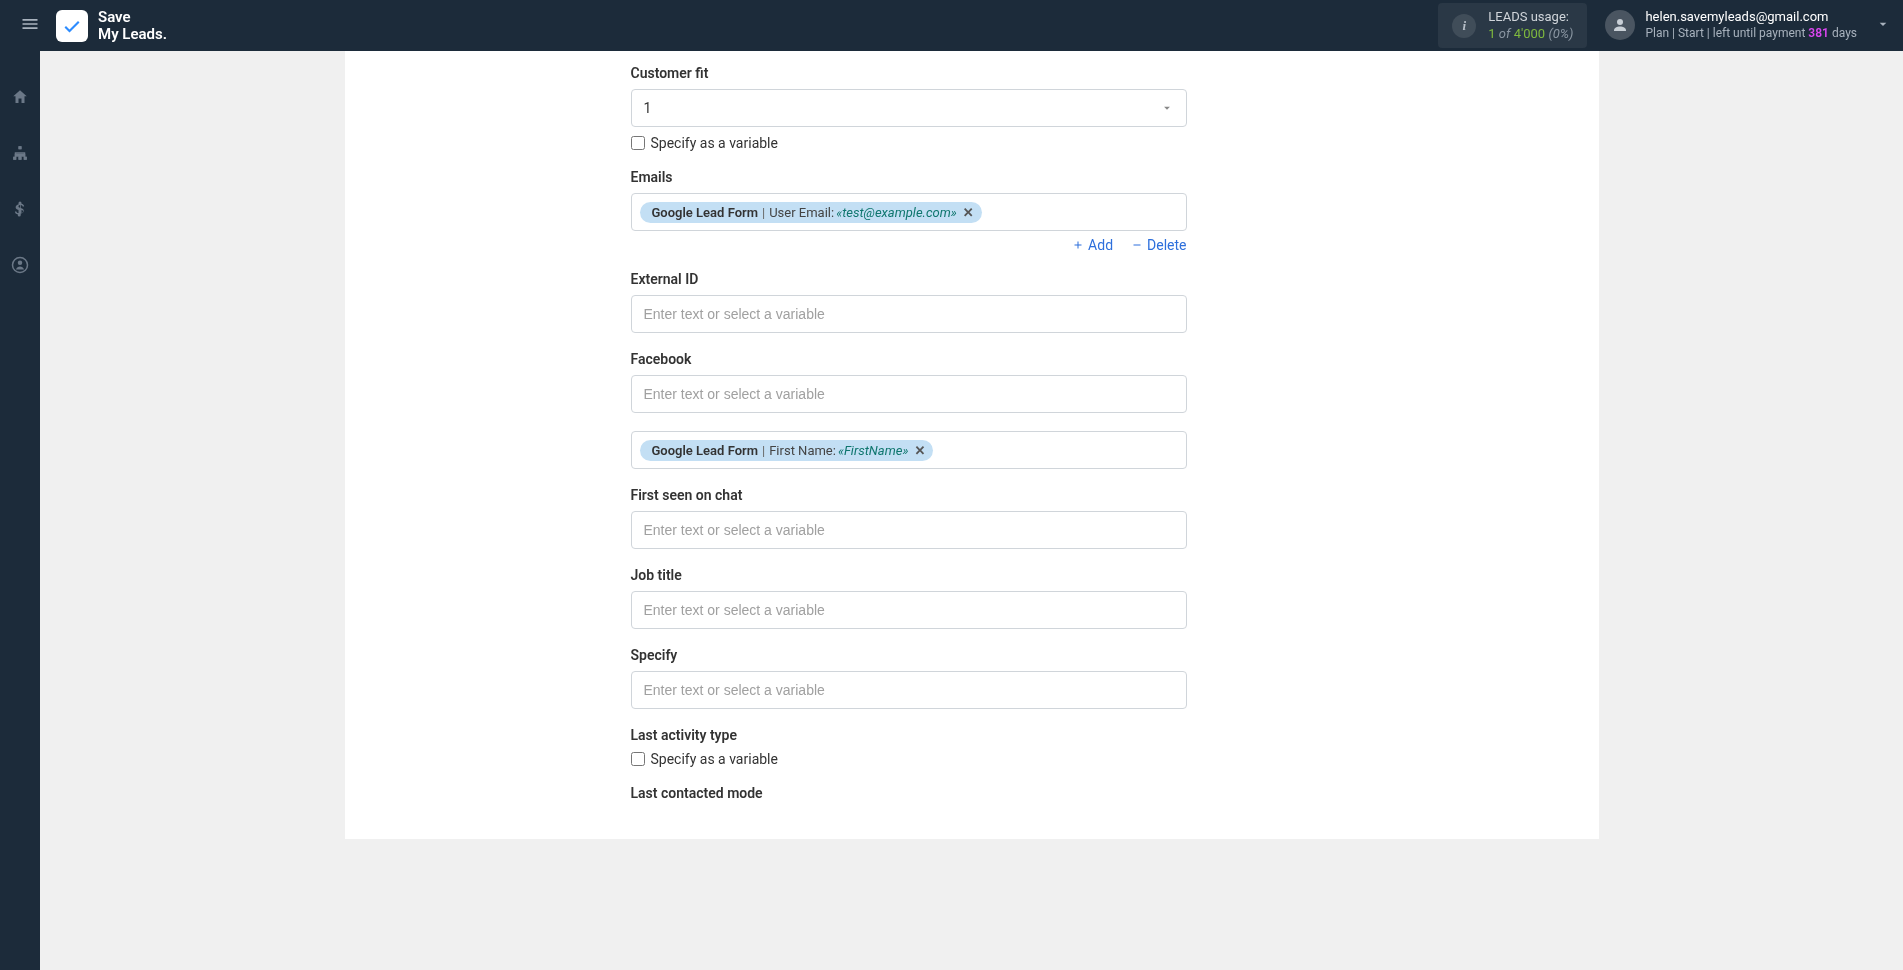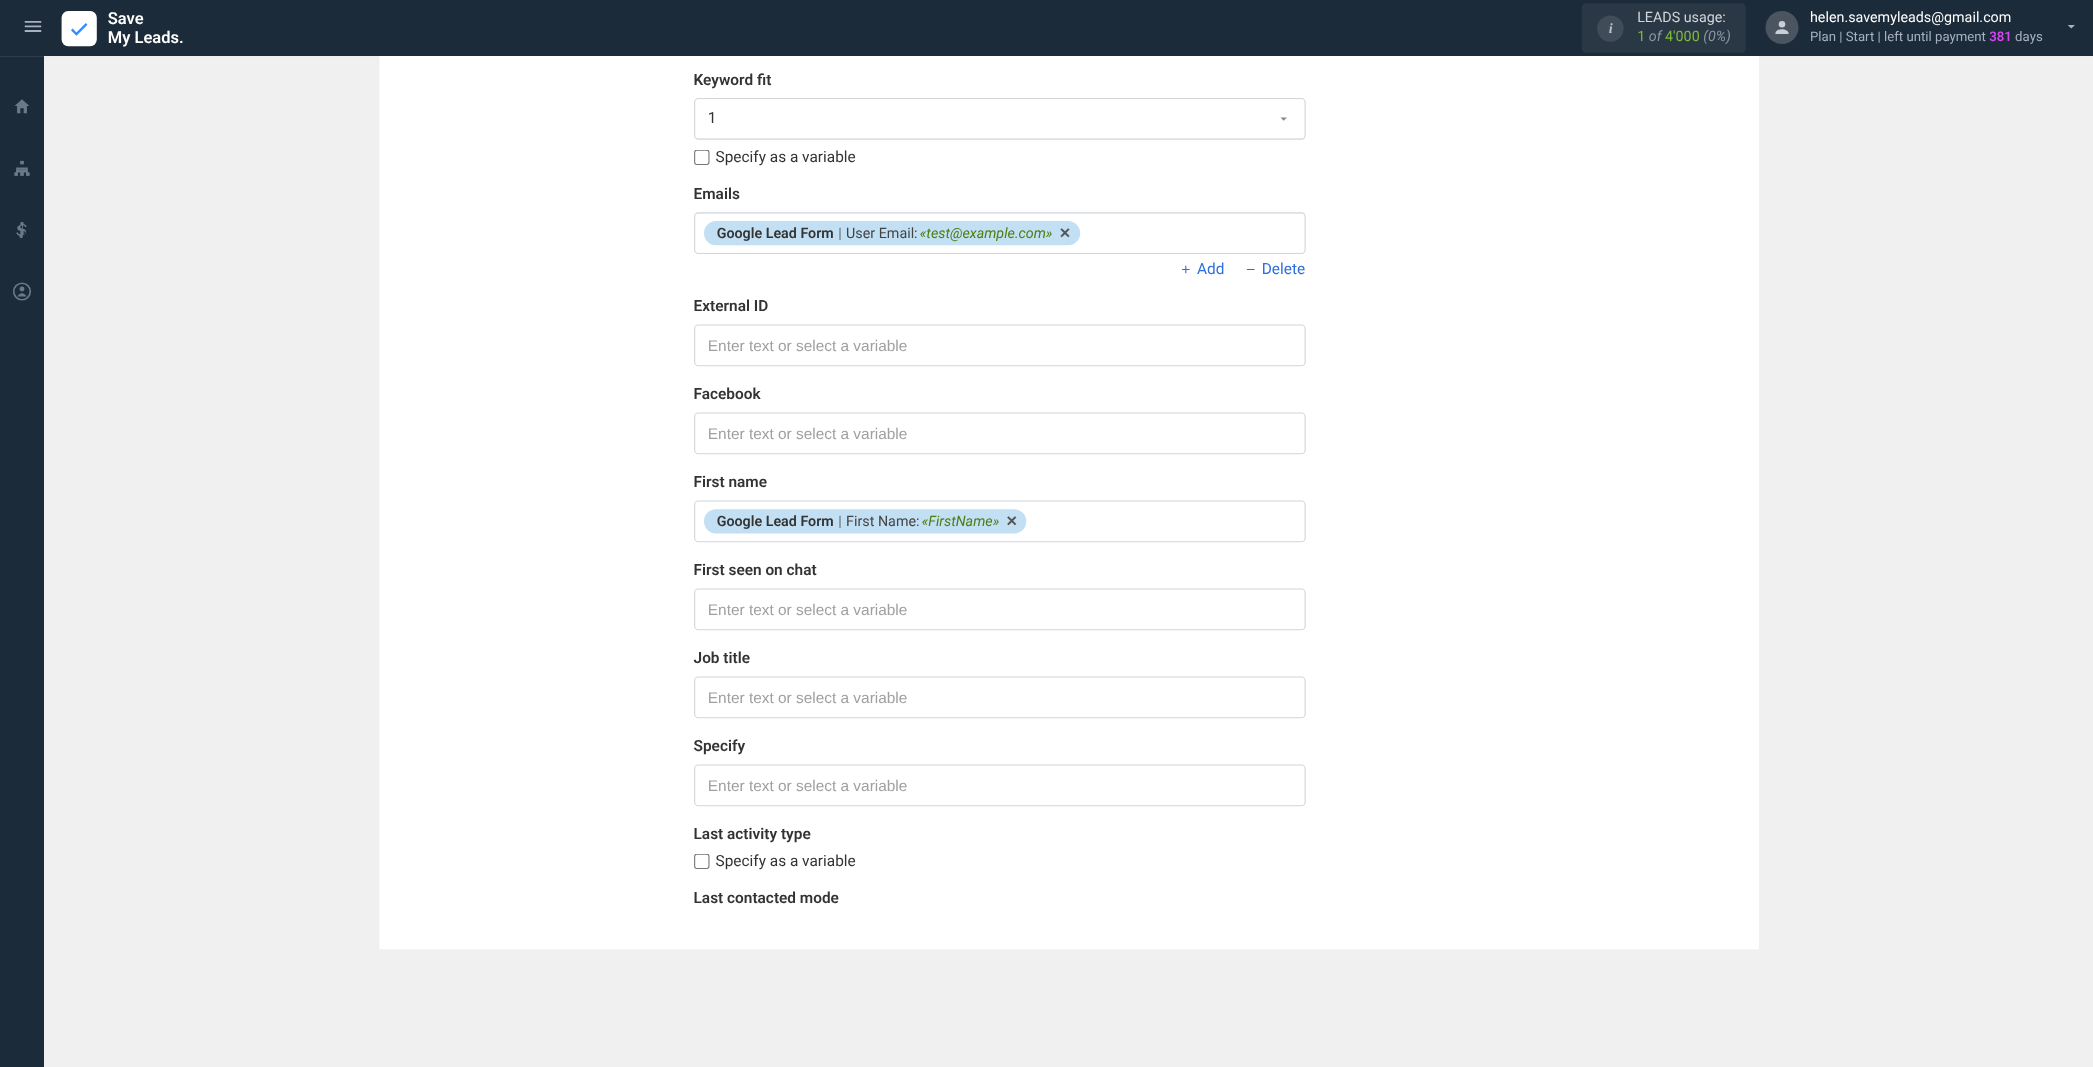--- a/index.html
+++ b/index.html
@@ -42,21 +42,21 @@
     .select-box .sel-val { color: #333; }
     .select-box .sel-placeholder { color: #888; }
     .select-box svg { width: 14px; height: 14px; fill: #888; }
     .text-input { height: 38px; padding: 0 12px; }
     .text-input::placeholder { color: #a0a0a0; }
     .token-input { min-height: 38px; padding: 5px 8px; display: flex; align-items: center; flex-wrap: wrap; gap: 4px; }
     .token { background: #c3dff4; border-radius: 12px; padding: 3px 8px 3px 12px; font-size: 13px; display: inline-flex; align-items: center; gap: 2px; color: #333; }
     .token .tok-src { font-weight: 600; }
     .token .tok-sep { color: #666; margin: 0 2px; }
     .token .tok-field { color: #444; }
-    .token .tok-val { font-style: italic; color: #4d7c0f; }
+    .token .tok-val { font-style: italic; color: #0f766e; }
     .token .tok-remove { margin-left: 4px; cursor: pointer; font-weight: bold; color: #555; }
     .checkbox-row { margin-top: 8px; display: flex; align-items: center; gap: 6px; font-size: 14px; color: #333; }
     .checkbox-row input { width: 14px; height: 14px; }
     .actions-row { display: flex; justify-content: flex-end; gap: 18px; margin-top: 6px; font-size: 14px; }
     .action-link { color: #2d6fdc; cursor: pointer; display: inline-flex; align-items: center; gap: 4px; }
     .action-link svg { width: 12px; height: 12px; fill: #2d6fdc; }
   </style>
 </head>
 <body>
 
@@ -142,21 +142,21 @@
           <path d="M6.5 18c1-2.5 3.2-4 5.5-4s4.5 1.5 5.5 4"></path>
         </svg>
     </div>
   </div>
 
   <div class="content-area">
     <div class="content-card">
       <div class="form-area">
 
         <div class="field-group">
-          <label class="field-label">Keyword fit</label>
+          <label class="field-label">Customer fit</label>
           <div class="select-box">
             <span class="sel-val">1</span>
             <svg viewBox="0 0 24 24">
                 <path d="M7 10l5 5 5-5z"></path>
               </svg>
           </div>
           <label class="checkbox-row">
             <input type="checkbox" style="">
             <span>Specify as a variable</span>
           </label>
@@ -193,21 +193,20 @@
           <label class="field-label">External ID</label>
           <input class="text-input" placeholder="Enter text or select a variable" style="">
         </div>
 
         <div class="field-group">
           <label class="field-label">Facebook</label>
           <input class="text-input" placeholder="Enter text or select a variable" style="">
         </div>
 
         <div class="field-group">
-          <label class="field-label">First name</label>
           <div class="token-input">
             <span class="token">
               <span class="tok-src">Google Lead Form</span>
               <span class="tok-sep">|</span>
               <span class="tok-field">First Name:</span>
               <span class="tok-val">«FirstName»</span>
               <span class="tok-remove">✕</span>
             </span>
           </div>
         </div>

